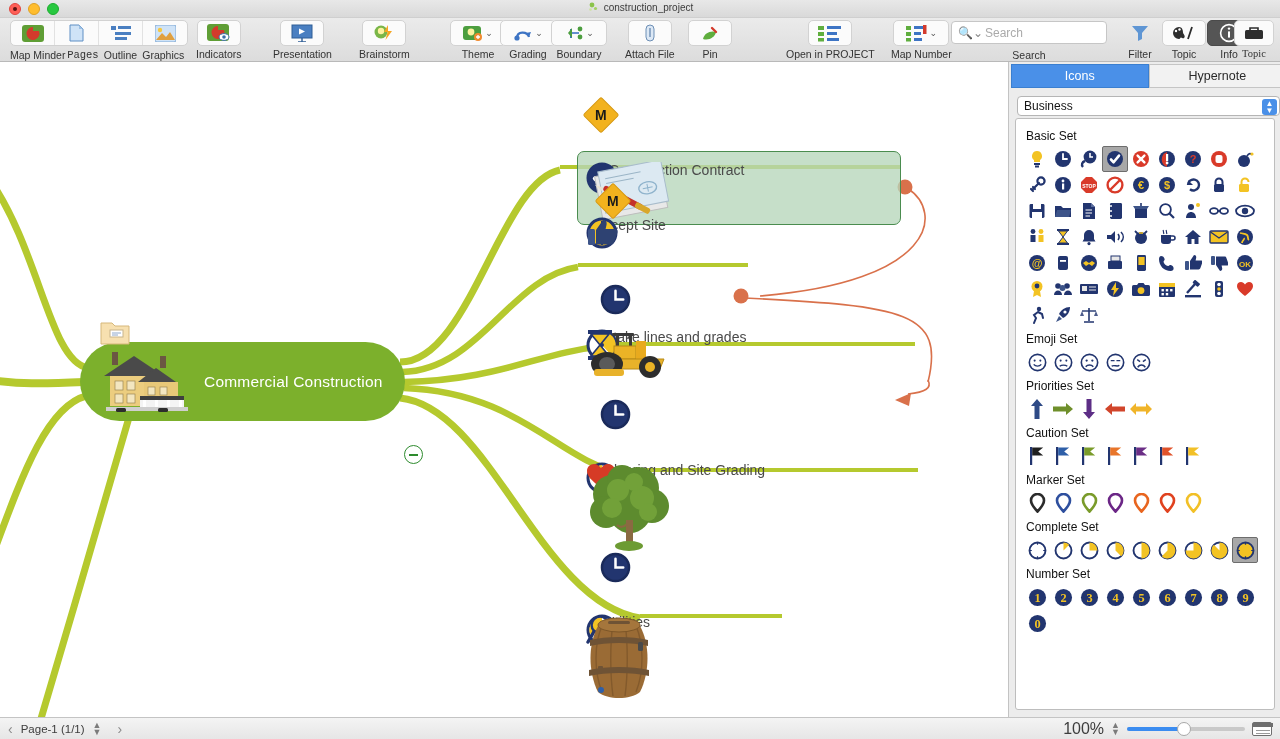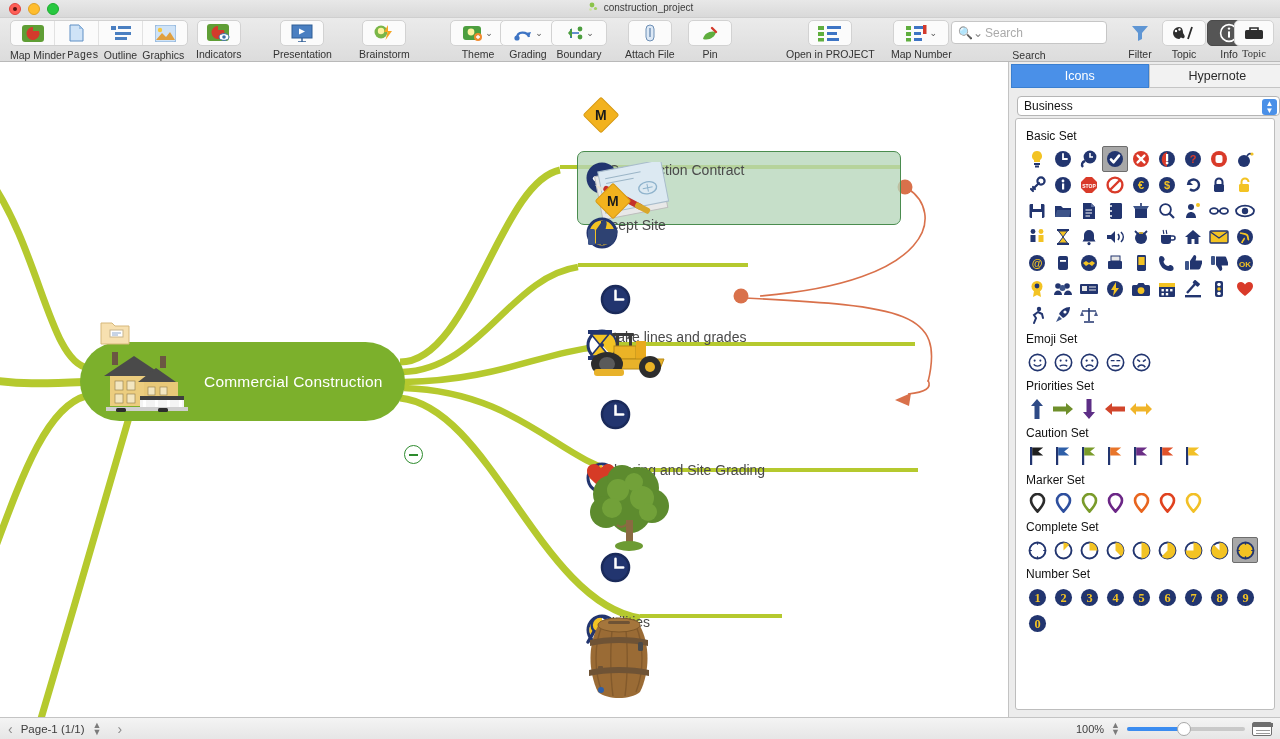--- a/index.html
+++ b/index.html
@@ -153,21 +153,21 @@
   
   .statusbar {
     position: absolute; top: 717px; left: 0; width: 1280px; height: 22px;
     background: linear-gradient(#f4f4f4, #e6e6e6); border-top: 1px solid #c4c4c4;
     display: flex; align-items: center;
   }
   .sb-arrow { color: #8a8a8a; font-size: 14px; padding: 0 8px; }
   .sb-page { font-size: 11.5px; color: #3d3d3d; }
   .sb-step { color:#7b7b7b; font-size:9px; line-height:7px; text-align:center; padding: 0 8px;}
   .zoomwrap { position: absolute; right: 8px; display: flex; align-items: center; gap: 7px; }
-  .zoom-label { font-size: 11px; color: #3d3d3d; }
+  .zoom-label { font-size: 16px; color: #3d3d3d; }
   .slider { width: 118px; height: 4px; background: #c9c9c9; border-radius: 2px; position: relative; }
   .slider .fill { position:absolute; left:0; top:0; height:4px; width: 58px; background:#3b8cf0; border-radius:2px;}
   .slider .knob {
     position: absolute; left: 50px; top: -5px; width: 14px; height: 14px;
     background: #fff; border: 1px solid #a8a8a8; border-radius: 50%;
   }
   .panel-toggle {
     width: 20px; height: 14px; border: 1.4px solid #6f6f6f; border-radius: 2px;
     position: relative; background: #fff;
   }

